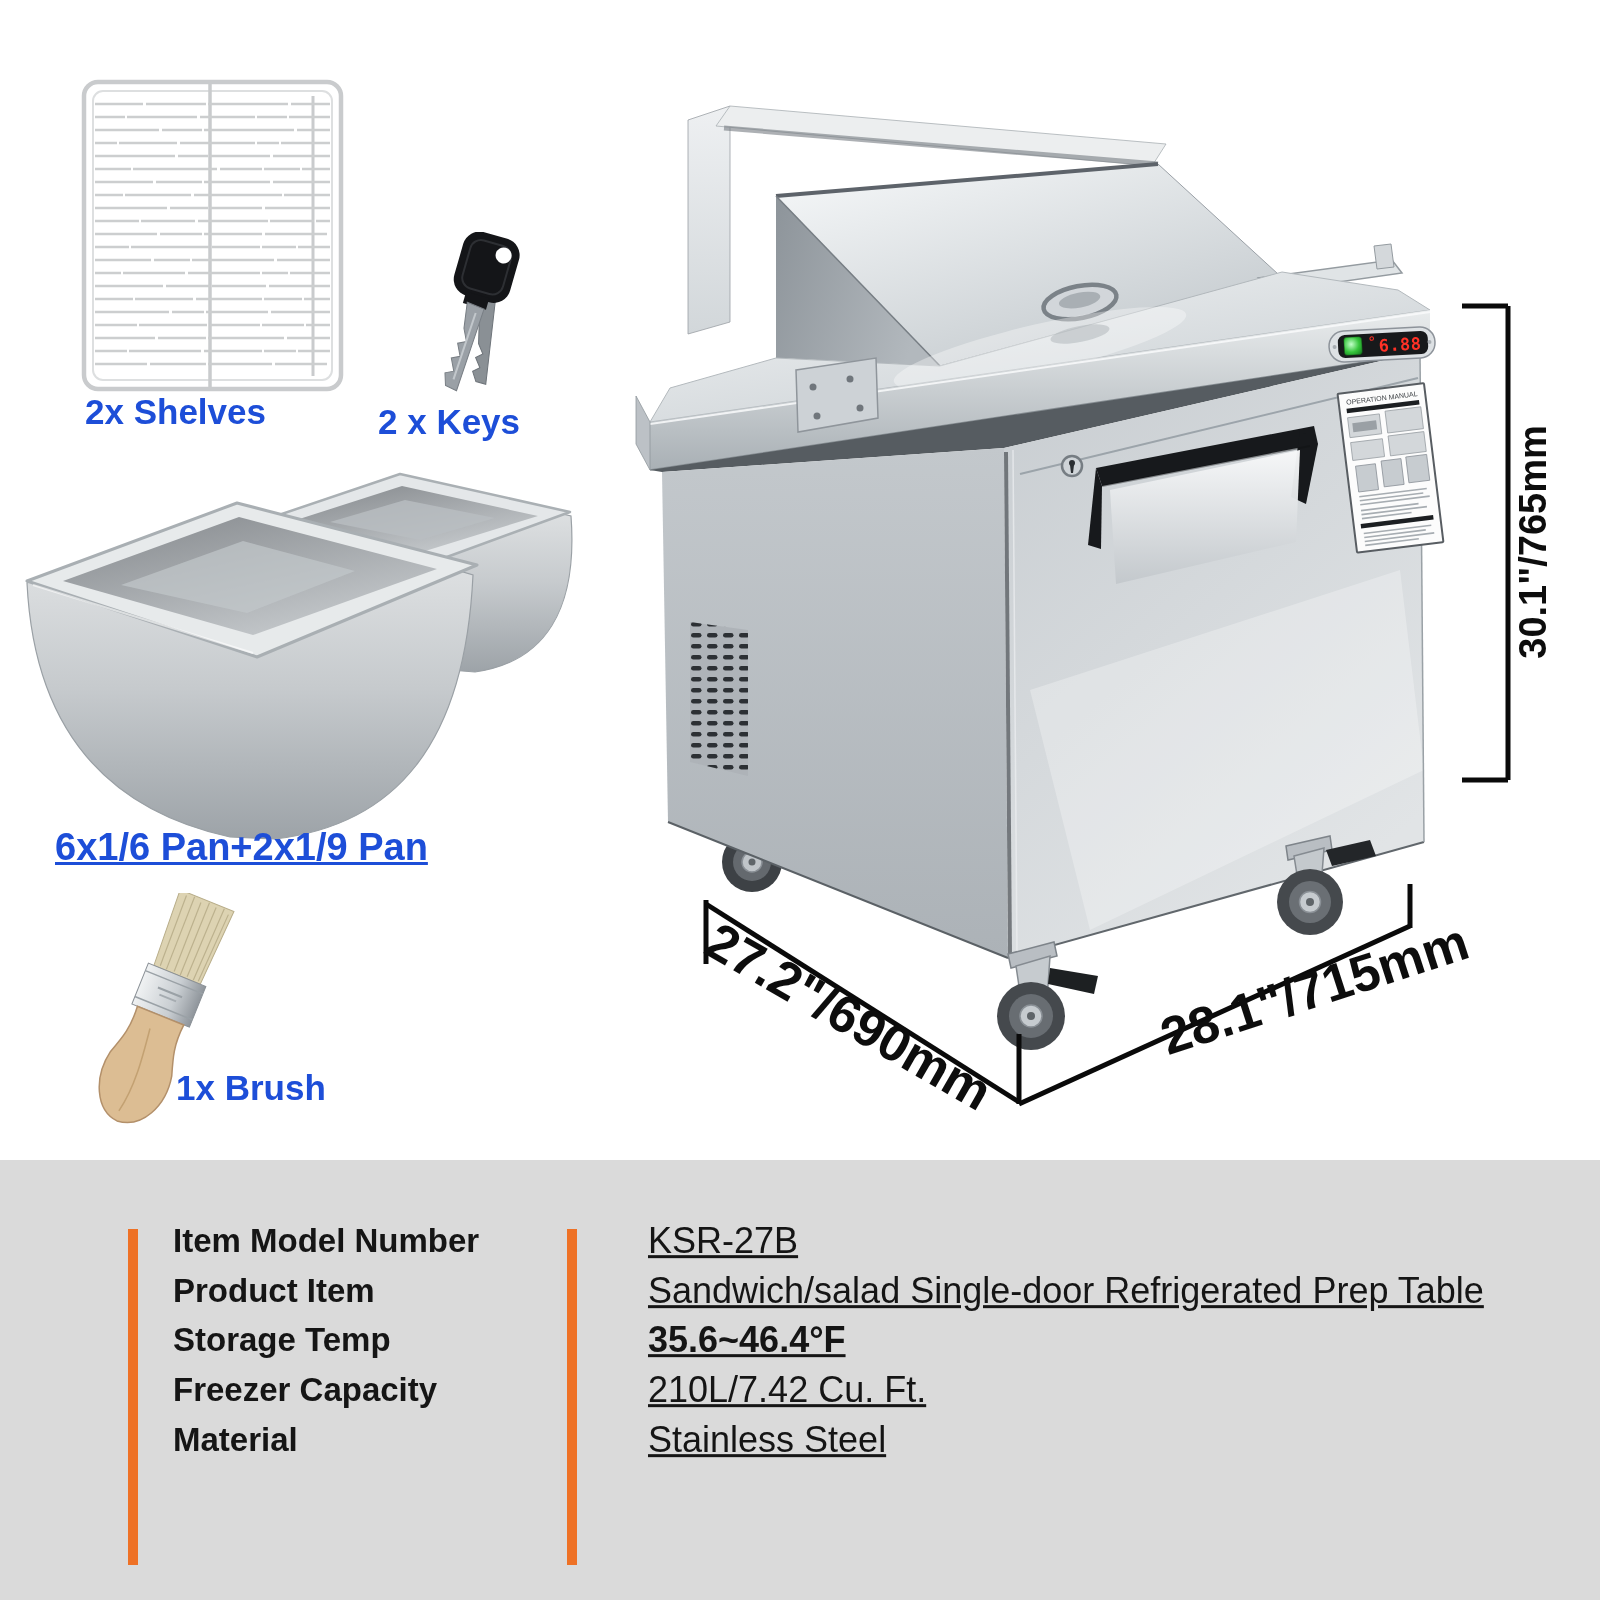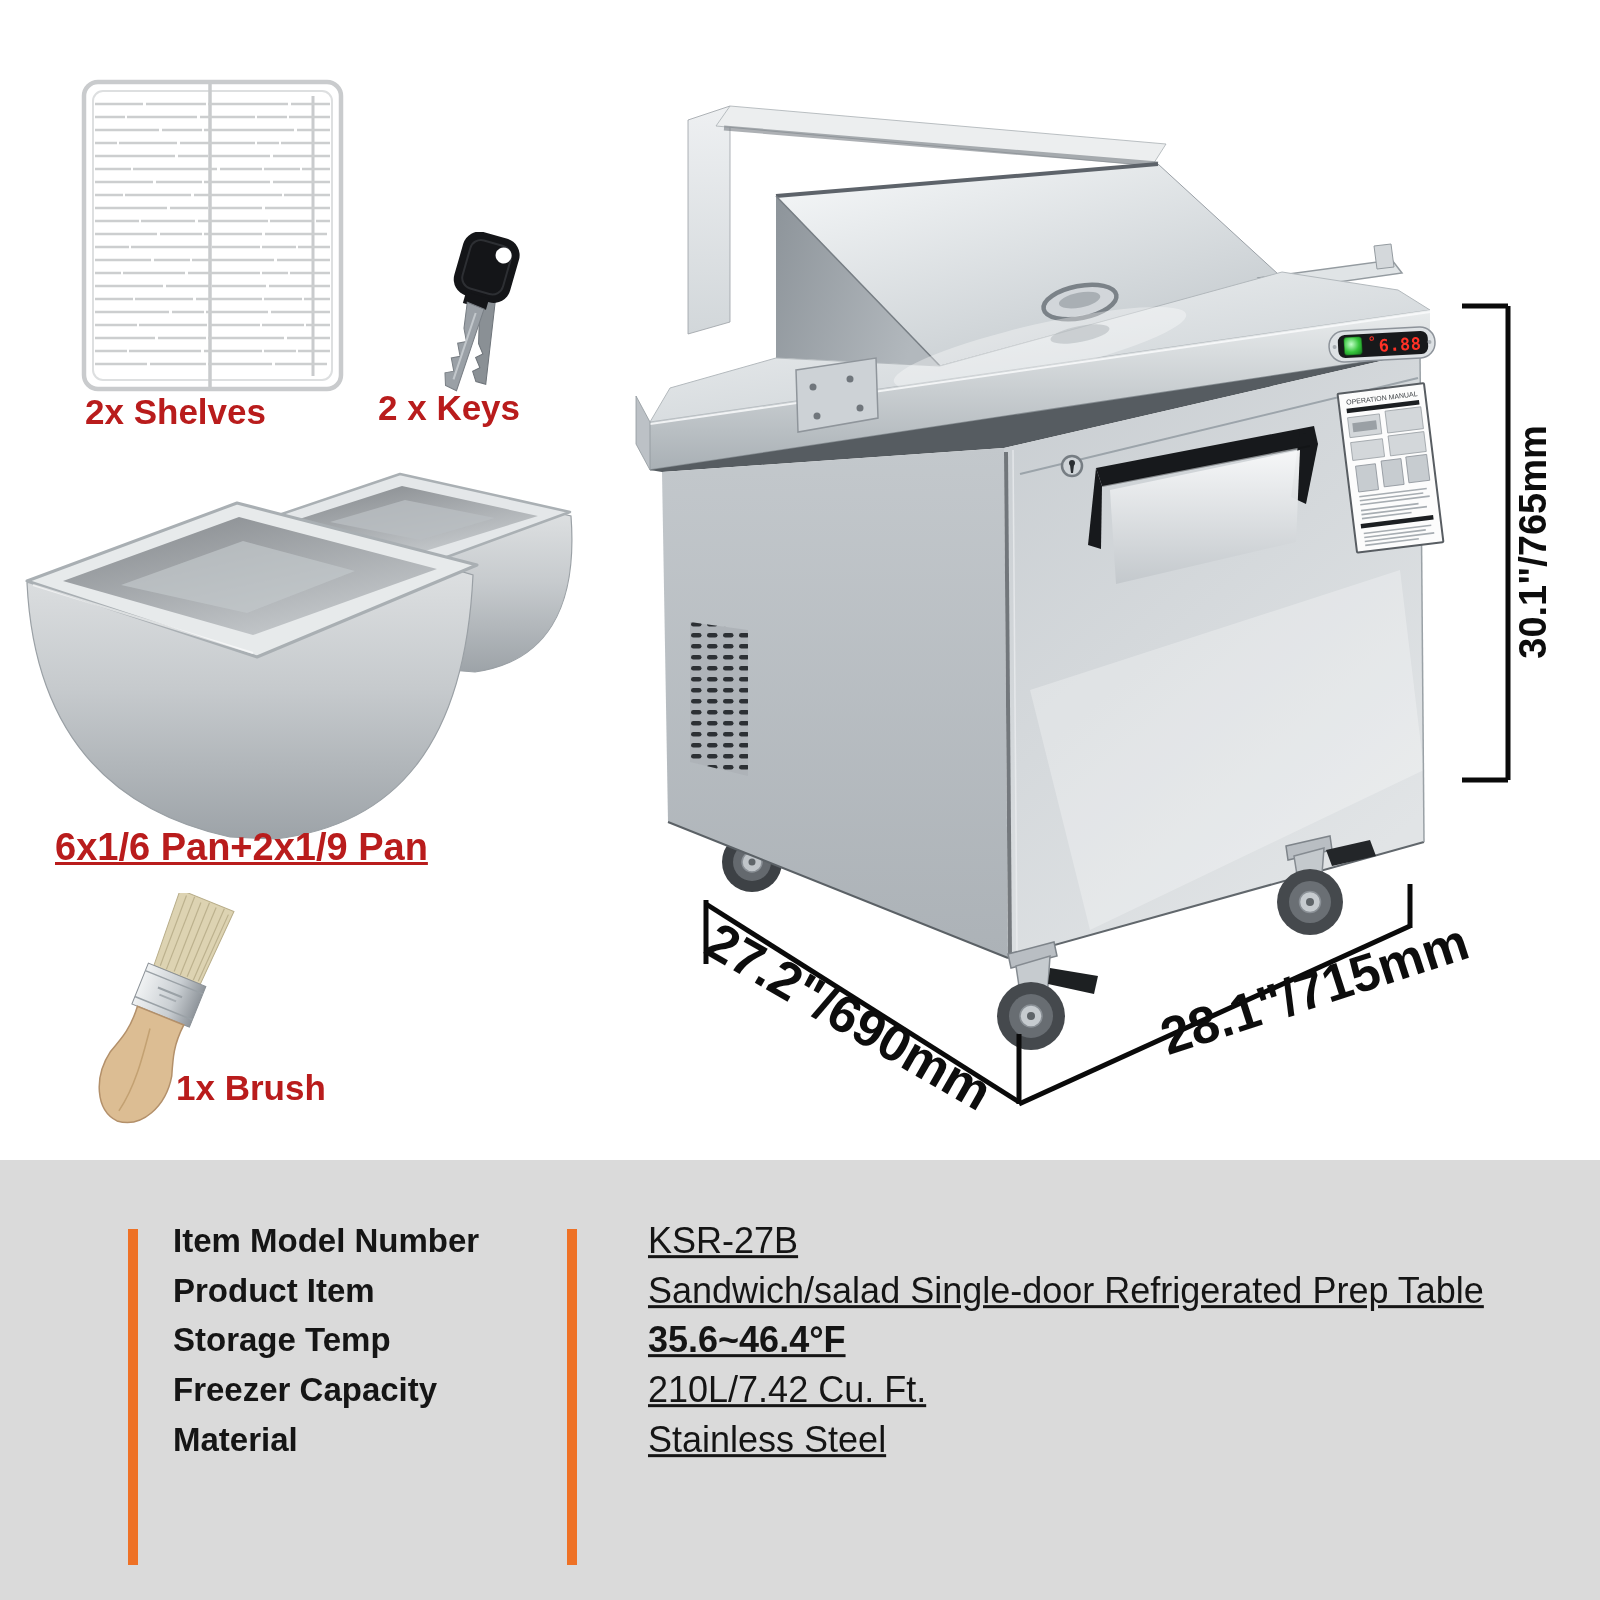--- a/index.html
+++ b/index.html
@@ -1,19 +1,19 @@
 <!DOCTYPE html>
 <html><head>
 <meta charset="utf-8">
 <style>
   html,body{margin:0;padding:0;background:#fff;}
   #canvas{position:relative;width:1600px;height:1600px;background:#ffffff;overflow:hidden;
           font-family:"Liberation Sans",sans-serif;color:#151515;}
   .abs{position:absolute;}
-  .acc-label{position:absolute;font-weight:700;font-size:35px;color:#b91c1c;white-space:nowrap;}
+  .acc-label{position:absolute;font-weight:700;font-size:35px;color:#1d4ed8;white-space:nowrap;}
   #pans-label{font-size:38px;text-decoration:underline;}
   
   #spec-panel{position:absolute;left:0;top:1160px;width:1600px;height:440px;background:#dadada;}
   .accent-bar{position:absolute;top:69px;width:10px;height:336px;background:#EE7125;}
   #spec-rows{position:absolute;left:0;top:57px;width:1600px;}
   .spec-row{position:relative;height:49.8px;}
   .spec-label{position:absolute;left:173px;top:50%;transform:translateY(-52%);
               font-weight:700;font-size:33px;white-space:nowrap;}
   .spec-value{position:absolute;left:648px;top:50%;transform:translateY(-52%);
               font-weight:400;font-size:36px;white-space:nowrap;text-decoration:underline;}
@@ -64,21 +64,21 @@
     </g>
     <g transform="rotate(16 78 34)">
       <rect x="50" y="2" width="58" height="66" rx="17" fill="#141518"></rect>
       <rect x="58" y="10" width="42" height="50" rx="11" fill="none" stroke="#2d2f33" stroke-width="2"></rect>
       <circle cx="92" cy="19" r="8" fill="#ffffff"></circle>
       <rect x="66" y="64" width="24" height="12" fill="#141518"></rect>
       <path d="M70,74 L88,76 L84,162 L72,160 L68,148 L76,144 L70,132 L78,128 L72,116 L80,112 L74,100 Z" fill="#9aa0a6" stroke="#787e84" stroke-width="1"></path>
       <line x1="81" y1="82" x2="78" y2="152" stroke="#c9ced2" stroke-width="2" opacity="0.85"></line>
     </g>
   </svg>
-  <div class="acc-label" id="keys-label" style="left:378px;top:388px">2 x Keys</div>
+  <div class="acc-label" id="keys-label" style="left:378px;top:402px">2 x Keys</div>
 
   <svg class="abs" style="left:25px;top:455px" width="585" height="420" viewBox="0 0 585 420">
     <defs>
       <linearGradient id="gPanBody" x1="0" y1="0" x2="0" y2="1">
         <stop offset="0" stop-color="#e9ebec"></stop>
           <stop offset="0.55" stop-color="#c6cacd"></stop>
           <stop offset="1" stop-color="#9da3a8"></stop>
       </linearGradient>
       <linearGradient id="gPanIn" x1="0" y1="0" x2="0.7" y2="1">
         <stop offset="0" stop-color="#83878b"></stop>

